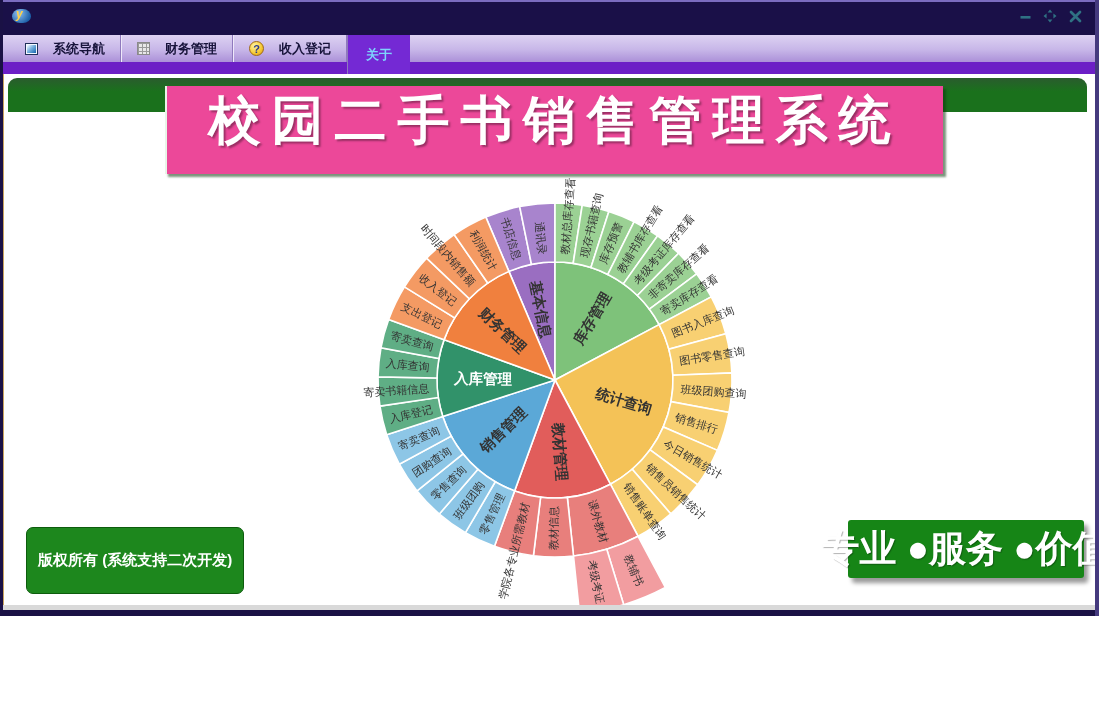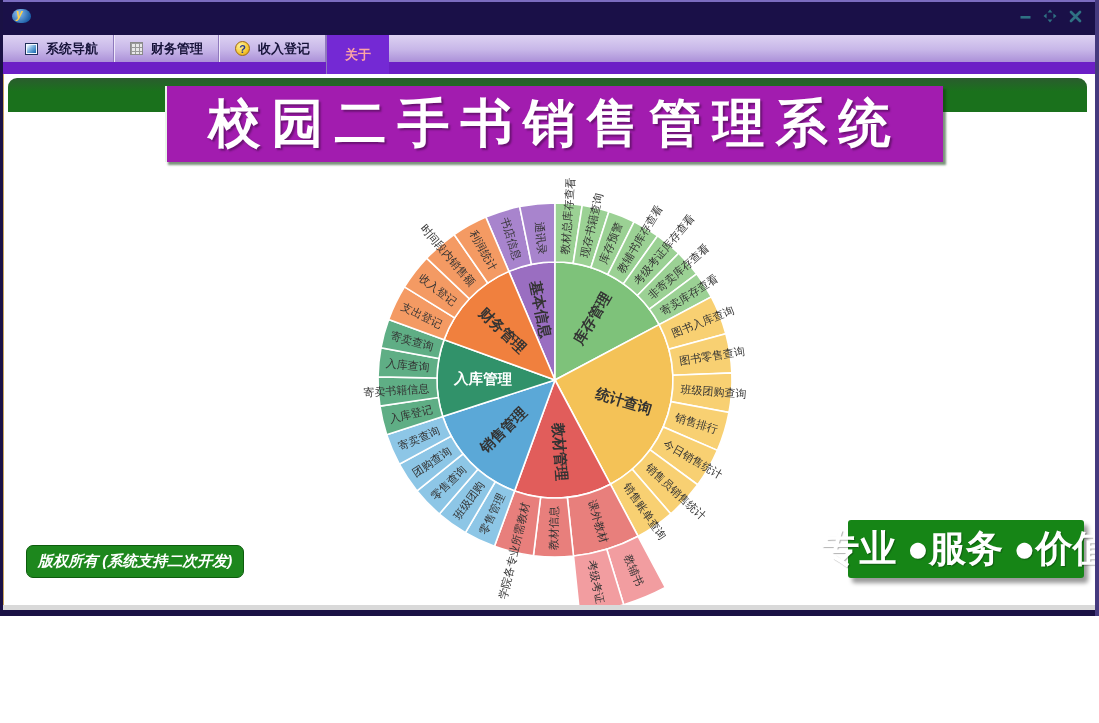--- a/index.html
+++ b/index.html
@@ -24,27 +24,27 @@
   .win-controls{ margin-left:auto; margin-right:12px; display:flex; gap:9px; align-items:center;}
   .win-btn{ width:16px; height:16px; display:flex; align-items:center; justify-content:center; cursor:pointer;}
   
   .toolbar{
     flex:0 0 32px; border-top:5px solid #191046;
     background:linear-gradient(180deg,#ddd2f2 0%,#c7b6e8 55%,#ab90d8 100%);
     display:flex; align-items:flex-start; padding-left:7px;
   }
   .menu-band{ flex:0 0 12px; background:#6c1fc6; }
   .tab{
-    height:27px; display:inline-flex; align-items:center; gap:8px;
+    height:27px; display:inline-flex; align-items:center; gap:15px;
     padding:0 15px; font-size:13px; font-weight:bold; color:#17133a;
     border-right:1px solid #8f79bd; border-left:1px solid #efe9fa; cursor:pointer;
   }
   .tab:first-child{ border-left:none; }
   .tab.active{
-    height:39px; margin-bottom:-12px; background:#7429d4; color:#fca5a5;
+    height:39px; margin-bottom:-12px; background:#7429d4; color:#7dd3fc;
     border-left:1px solid #8f79bd; border-right:none; padding:0 18px; z-index:5;
   }
   .icon-monitor{ width:13px; height:12px; border:1px solid #21305a;
     background:linear-gradient(135deg,#e8f4ff 15%,#7db4e0 45%,#1f6fb4 85%);
     box-shadow:inset 0 0 0 1px #f4f8ff; }
   .icon-grid{ width:13px; height:13px; border:1px solid #8a8a8a;
     background-image:linear-gradient(#9a9a9a 1px, transparent 1px),
       linear-gradient(90deg,#9a9a9a 1px, transparent 1px);
     background-size:4px 4px; background-color:#e8e8e8; }
   .icon-help{ width:15px; height:15px; border-radius:50%;
@@ -53,35 +53,35 @@
     display:flex; align-items:center; justify-content:center; }
   
   .content{ position:relative; flex:1 1 auto; background:#ffffff; overflow:hidden;
     border-left:1px solid #c9a45f; }
   .banner-strip{
     position:absolute; left:4px; right:8px; top:4px; height:34px; z-index:2;
     background:linear-gradient(180deg,#2a5c2e 0%, #1a711c 40%, #1a711c 100%);
     border-radius:9px 9px 0 0;
   }
   .banner-box{
-    position:absolute; left:161px; top:12px; width:778px; height:76px; z-index:3;
-    background:#a21caf; box-shadow:3px 3px 2px rgba(15,60,15,.55);
-    display:flex; align-items:center; justify-content:center;
+    position:absolute; left:161px; top:12px; width:778px; height:88px; z-index:3;
+    background:#ec4899; box-shadow:3px 3px 2px rgba(15,60,15,.55);
+    display:flex; align-items:flex-start; justify-content:center;
     border-left:2px solid #e8f5e8;
   }
   .banner-box span{
     color:#ffffff; font-size:52px; font-weight:bold; letter-spacing:11px;
     text-shadow:2px 2px 2px rgba(0,0,0,.35); white-space:nowrap;
   }
   #sunburst{ position:absolute; left:0; top:0; width:1091px; height:531px; z-index:1; }
   #sunburst text{ font-family:"Liberation Sans", sans-serif; }
   .copyright-badge{
-    position:absolute; left:22px; top:471px; z-index:4;
+    position:absolute; left:22px; top:453px; z-index:4;
     background:#1d871d; border:1px solid #0d5c0d; border-radius:7px;
-    color:#fff; font-size:15px; font-weight:bold; padding:6px 11px; white-space:nowrap;font-style:italic;
+    color:#fff; font-size:15px; font-weight:bold; padding:23px 11px; white-space:nowrap;
   }
   .slogan-badge{
     position:absolute; left:844px; top:446px; width:236px; height:58px; z-index:4;
     background:#168516; border-radius:3px; box-shadow:4px 5px 4px rgba(0,0,0,.4);
     color:#fff; font-size:37px; font-weight:bold; white-space:nowrap;
     display:flex; align-items:center; justify-content:center;
     text-shadow:1px 1px 1px rgba(0,0,0,.3);
   }
   
   .bottom-frame{ flex:0 0 11px; background:#d9d9d9; border-bottom:6px solid #1a1145; }

